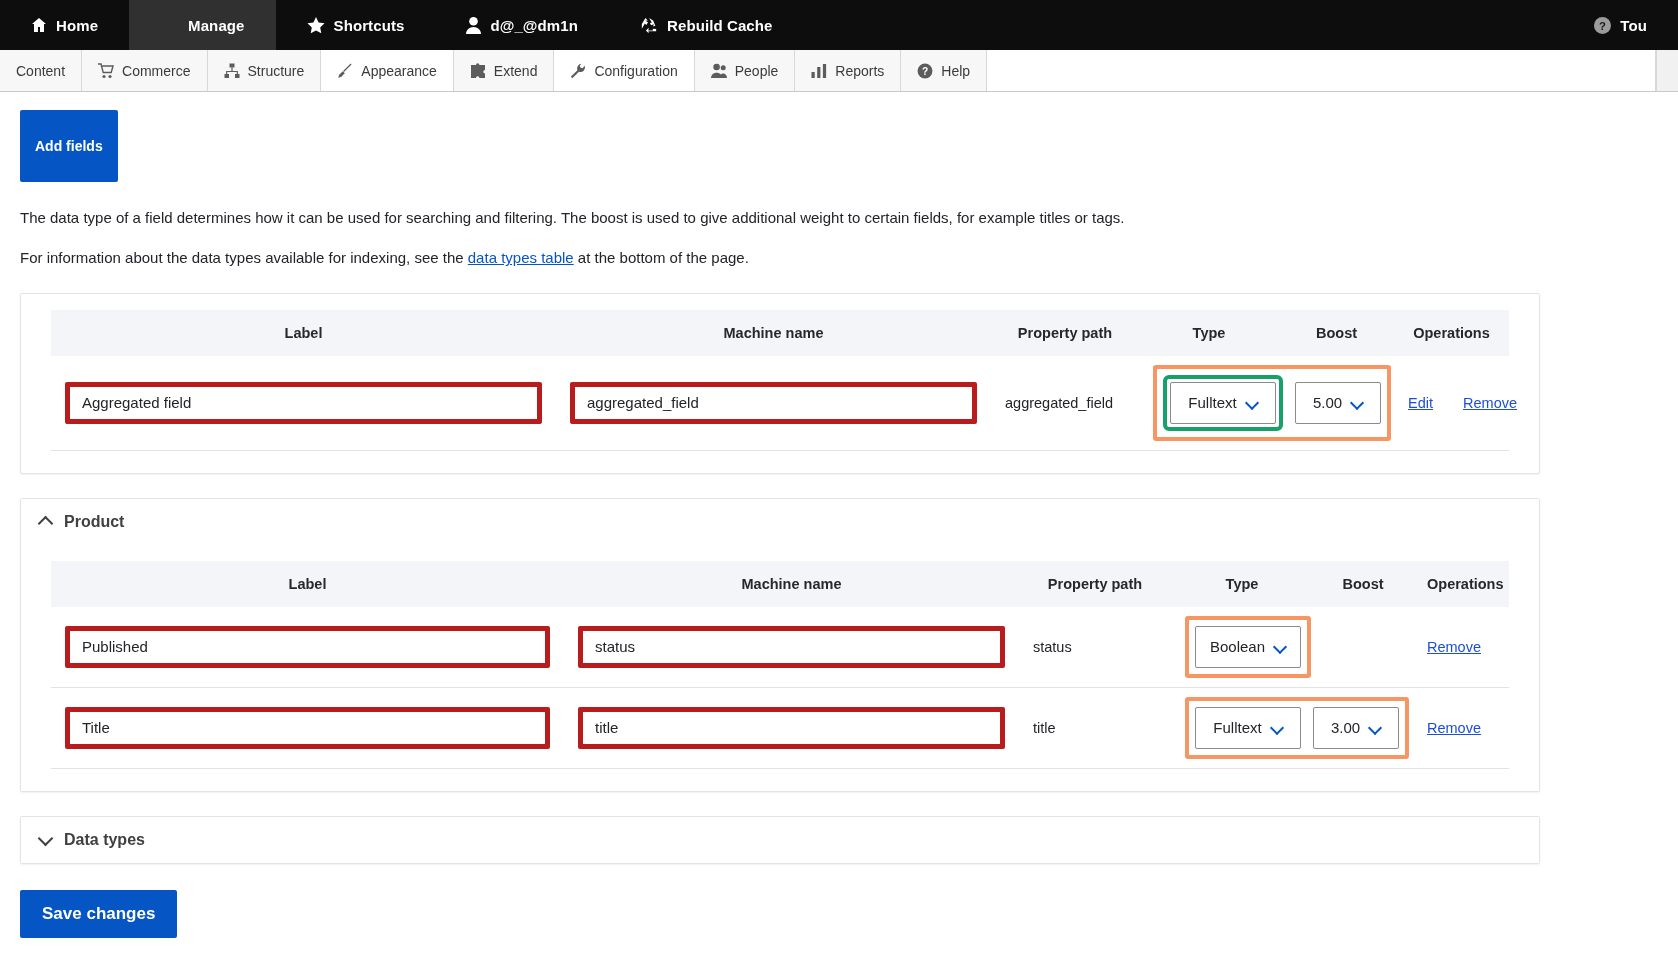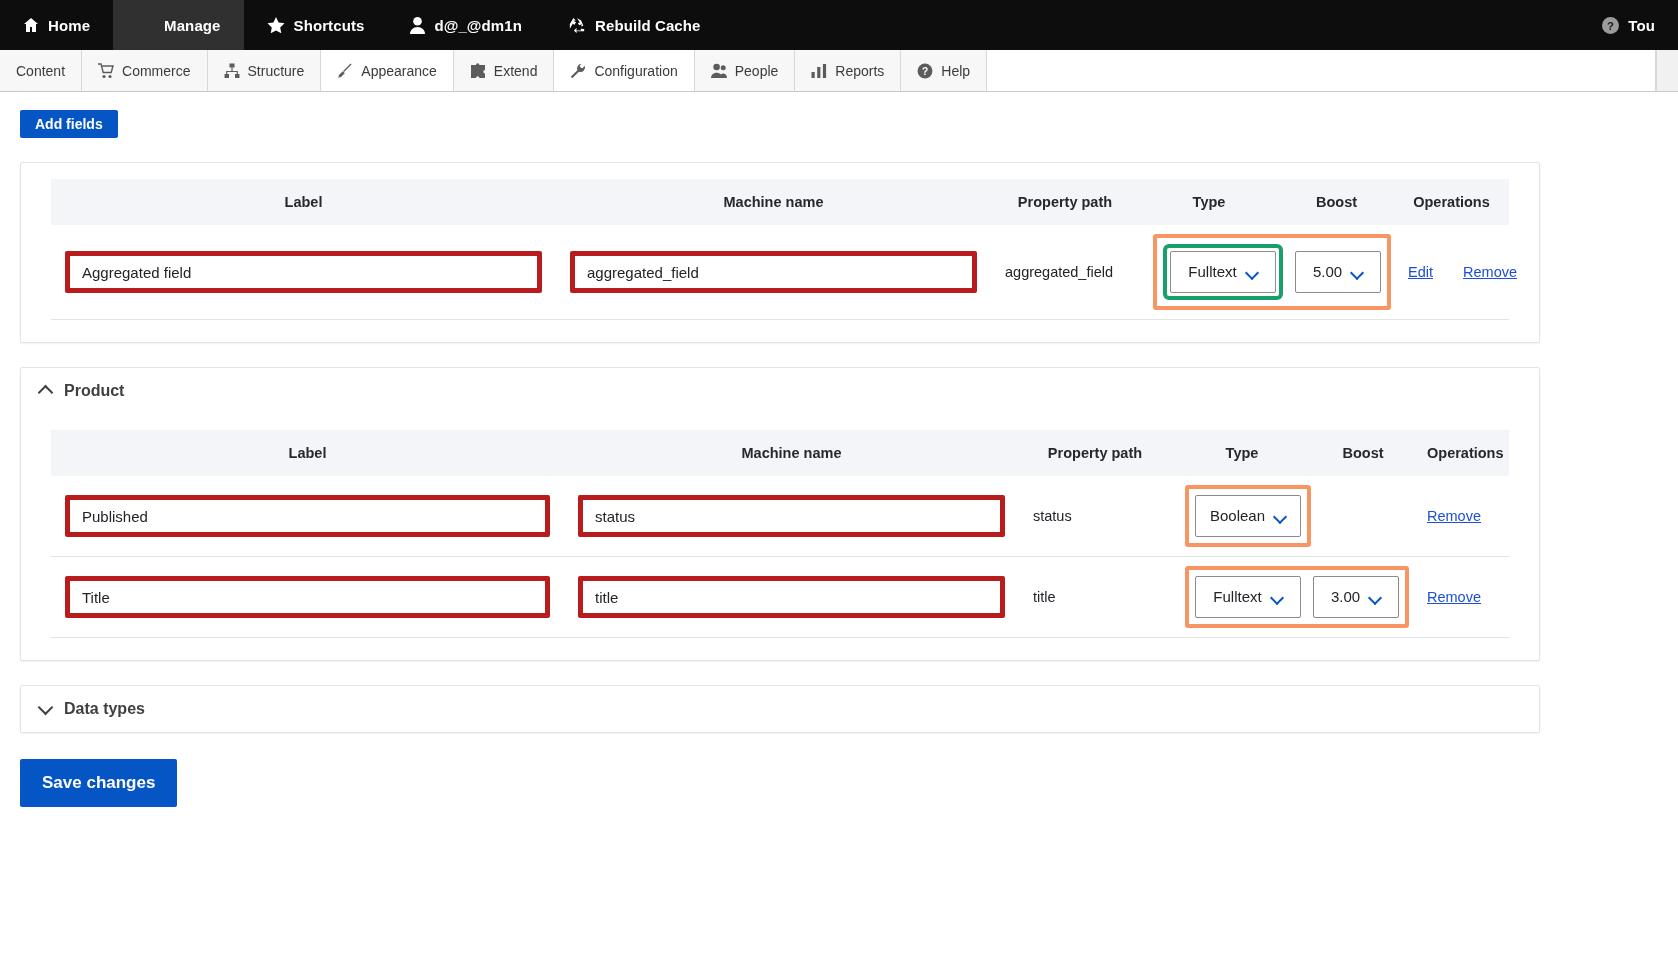--- a/index.html
+++ b/index.html
@@ -19,21 +19,21 @@
     background: #0d0d0d;
     display: flex;
     align-items: stretch;
     position: relative;
     color: #fff;
   }
   .tb-item {
     display: flex;
     align-items: center;
     gap: 9px;
-    padding: 0 23px;
+    padding: 0 31px;
     font-size: 15px;
     font-weight: bold;
     color: #fff;
     white-space: nowrap;
     letter-spacing: .1px;
   }
   .tb-item.active { background: #303030; }
   .tb-right {
     margin-left: auto;
     display: flex;
@@ -74,21 +74,21 @@
     padding: 18px 0 0 20px;
   }
   .btn-primary {
     display: inline-block;
     background: #0556c4;
     color: #fff;
     border: 0;
     border-radius: 2px;
     font-size: 14px;
     font-weight: bold;
-    padding: 6px 15px;
+    padding: 28px 15px;
     cursor: pointer;
     font-family: "Liberation Sans", sans-serif;
   }
   .btn-save {
     font-size: 17px;
     padding: 14px 22px;
     border-radius: 2px;
   }
   .intro {
     font-size: 15px;
@@ -411,21 +411,23 @@
   </div>
 
   <div class="tray-filler"></div>
   <div class="tray-endcap"></div>
 </div>
 
 <div class="page">
 
   <button class="btn-primary">Add fields</button>
 
-
+  <p class="intro">The data type of a field determines how it can be used for searching and filtering. The boost is used to give additional weight to certain fields, for example titles or tags.</p>
+
+  <p class="intro"><span>For information about the data types available for indexing, see the </span><a class="link" href="#">data types table</a><span> at the bottom of the page.</span></p>
 
   
   <div class="panel">
     <div class="panel-body">
       <table class="fields">
         <colgroup>
           <col class="c-label">
             <col class="c-machine">
             <col class="c-prop">
           <col class="c-type">

